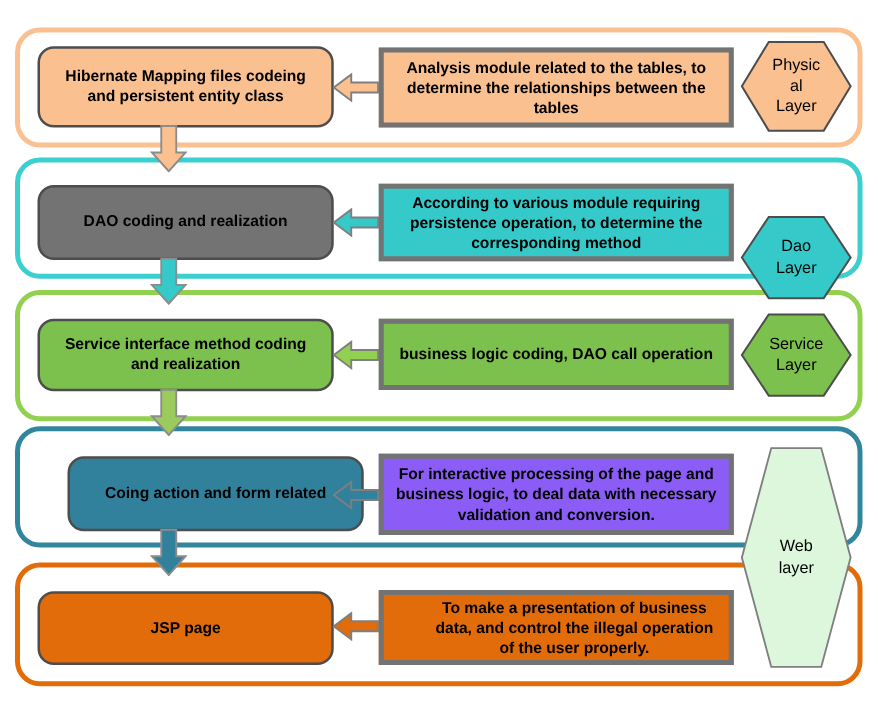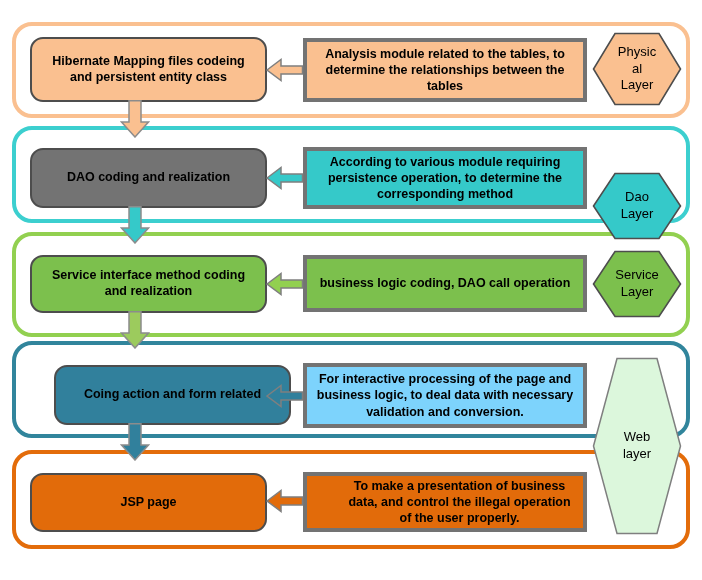--- a/index.html
+++ b/index.html
@@ -24,21 +24,21 @@
   .lbox.r4{top:365px;height:60px;background:#31809C;margin-left:24px;}
   .lbox.r5{top:473px;height:59px;background:#E26B0A;}
 
   
   .rbox{position:absolute;left:303px;width:284px;box-sizing:border-box;
         border:4px solid #737373;display:flex;align-items:center;justify-content:center;
         text-align:center;font-weight:bold;font-size:12.5px;line-height:1.3;color:#000;padding:2px 9px;z-index:2;}
   .rbox.r1{top:38px;height:64px;background:#FAC090;}
   .rbox.r2{top:147px;height:62px;background:#35C9C9;}
   .rbox.r3{top:255px;height:57px;background:#7CC04D;}
-  .rbox.r4{top:363px;height:65px;background:#7dd3fc;}
+  .rbox.r4{top:363px;height:65px;background:#8b5cf6;}
   .rbox.r5{top:472px;height:60px;background:#E26B0A;padding-left:38px;}
 
   
   .arrow-left{position:absolute;left:266px;width:38px;height:24px;z-index:3;}
   .arrow-left.a1{top:58px;} .arrow-left.a2{top:166px;} .arrow-left.a3{top:272px;}
   .arrow-left.a4{top:384px;} .arrow-left.a5{top:489px;}
 
   
   .arrow-down{position:absolute;left:120px;width:30px;height:38px;z-index:4;}
   .arrow-down.d1{top:100px;} .arrow-down.d2{top:206px;} .arrow-down.d3{top:311px;} .arrow-down.d4{top:423px;}

